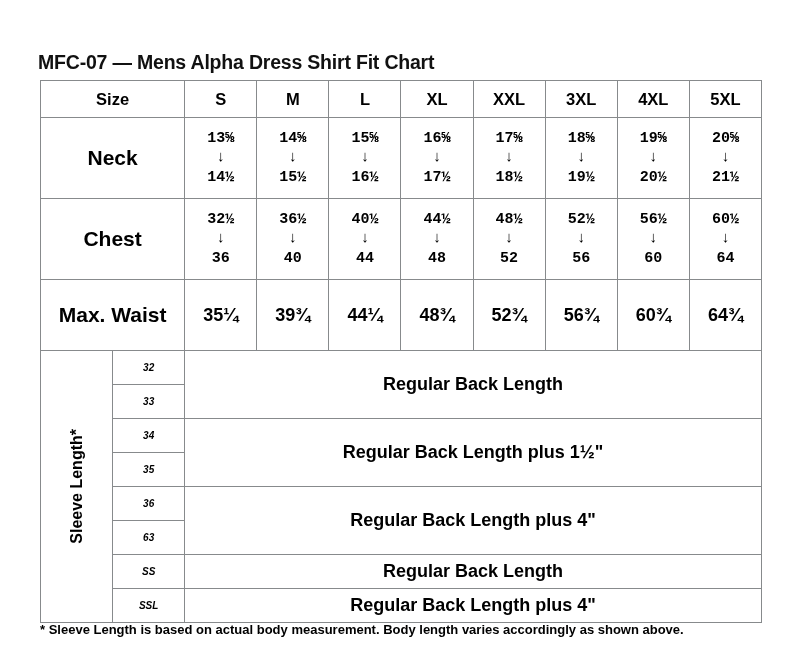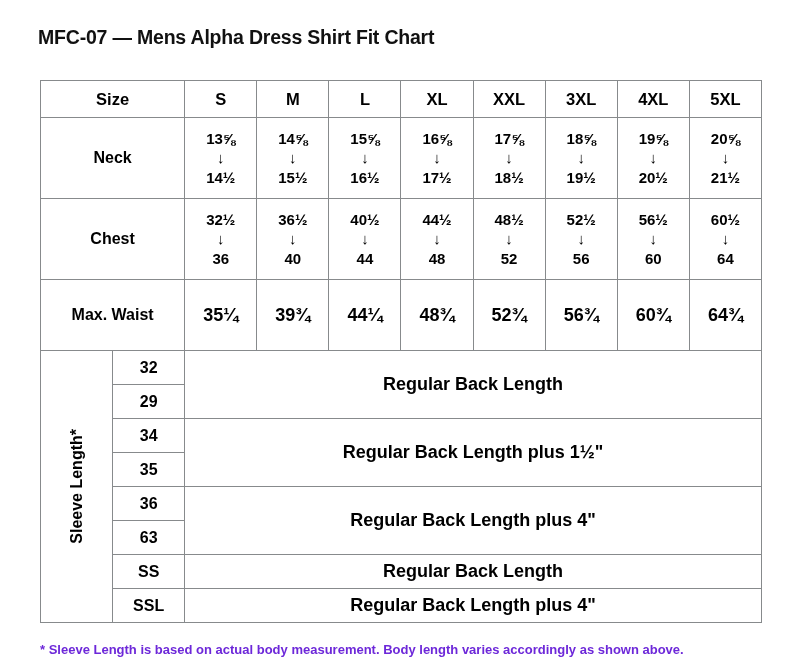--- a/index.html
+++ b/index.html
@@ -16,21 +16,21 @@
   }
   #page {
     position: relative;
     width: 800px;
     height: 668px;
     box-sizing: border-box;
   }
   #chart-title {
     position: absolute;
     left: 38px;
-    top: 26px;
+    top: 51px;
     font-size: 19.5px;
     font-weight: bold;
     letter-spacing: -0.2px;
     color: #111111;
     white-space: nowrap;
   }
   #fit-table {
     position: absolute;
     left: 40px;
     top: 80px;
@@ -47,25 +47,26 @@
     color: #000000;
     background: #ffffff;
   }
   .hdr {
     background: #e6e7e8;
     height: 36px;
     font-size: 16.5px;
   }
   .rowlabel {
     background: #e6e7e8;
-    font-size: 16px;
+    font-size: 21px;
   }
   .meas {
     font-size: 15px;
     line-height: 1.0;
+    font-family: Liberation Mono, monospace;
   }
   .meas .top { display: block; margin-bottom: 5px; }
   .meas .arrow { display: block; font-size: 15px; line-height: 0.95; margin-bottom: 4px; }
   .meas .bot { display: block; }
   .single {
     font-size: 18px;
   }
   .r-neck td, .r-chest td { height: 80px; }
   .r-waist td { height: 70px; }
   .sleeve-vertical {
@@ -75,36 +76,36 @@
   .sleeve-vertical .vtext {
     display: block;
     writing-mode: vertical-rl;
     transform: rotate(180deg);
     font-size: 16px;
     font-weight: bold;
     white-space: nowrap;
     margin: 0 auto;
   }
   .sleeve-num {
-    font-size: 16px;
+    font-size: 10px;
     height: 33px;
     width: 75px;
+    font-style: italic;
   }
   .sleeve-desc {
     font-size: 18px;
   }
   #footnote {
     position: absolute;
     left: 40px;
     top: 622px;
     font-size: 13px;
     font-weight: bold;
-    color: #6d28d9;
+    color: #000000;
     white-space: nowrap;
-    margin-top: 20px;
   }
 </style>
 </head>
 <body>
 
 <div id="page">
 
   <div id="chart-title">MFC-07 — Mens Alpha Dress Shirt Fit Chart</div>
 
   <table id="fit-table">
@@ -222,21 +223,21 @@
       </tr>
 
       <tr>
         <td class="sleeve-vertical" rowspan="8">
           <span class="vtext">Sleeve Length*</span>
         </td>
         <td class="sleeve-num">32</td>
         <td class="sleeve-desc" colspan="8" rowspan="2">Regular Back Length</td>
       </tr>
       <tr>
-        <td class="sleeve-num">29</td>
+        <td class="sleeve-num">33</td>
       </tr>
 
       <tr>
         <td class="sleeve-num">34</td>
         <td class="sleeve-desc" colspan="8" rowspan="2">Regular Back Length plus 1½"</td>
       </tr>
       <tr>
         <td class="sleeve-num">35</td>
       </tr>
 

